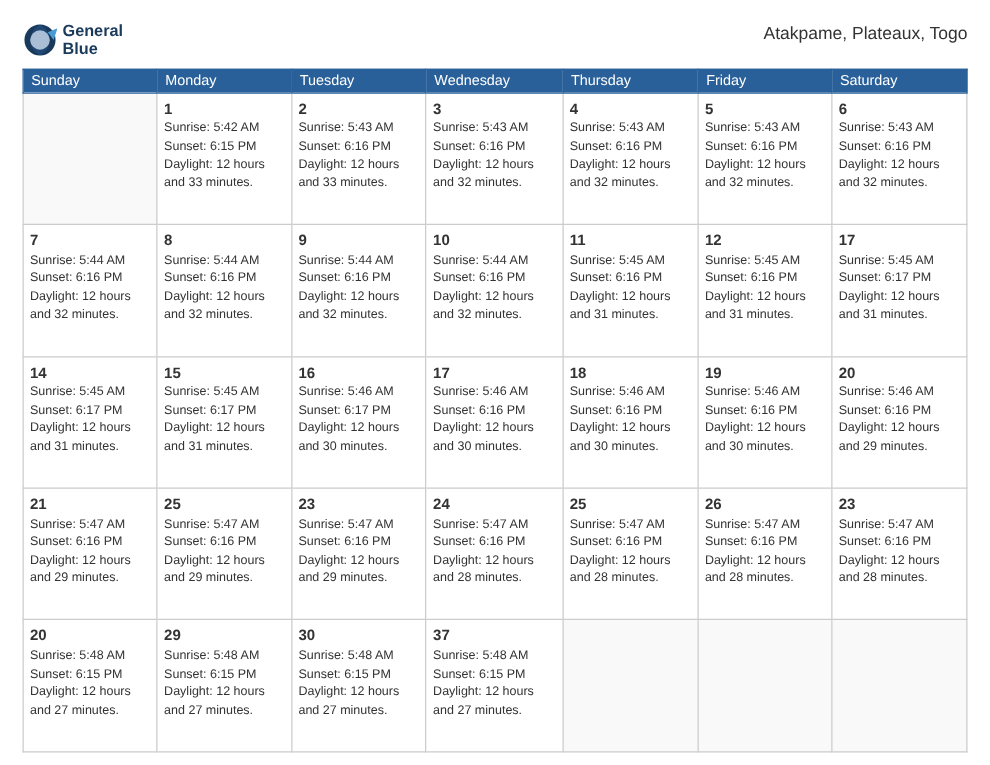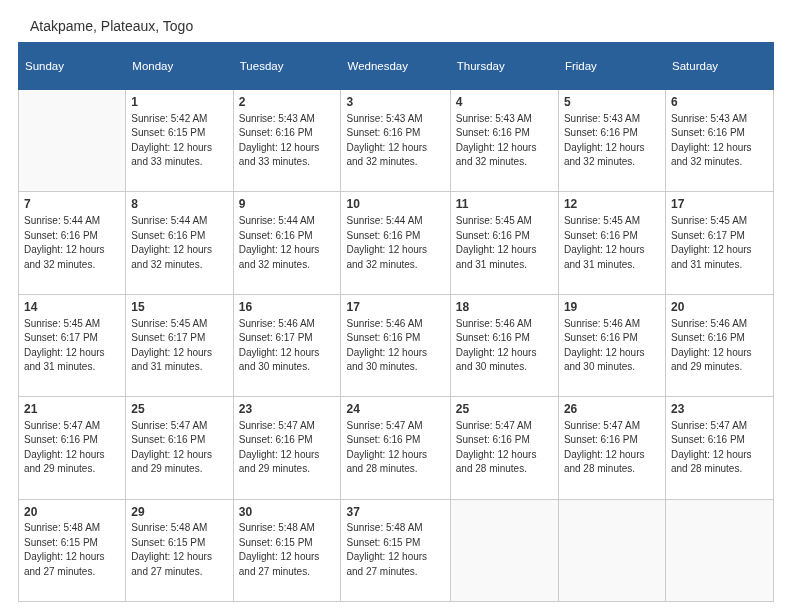--- a/index.html
+++ b/index.html
@@ -57,21 +57,21 @@
     .calendar {
       flex: 1;
       border-collapse: collapse;
       width: 100%;
       font-size: 10.5px;
     }
     .calendar th {
       background-color: #2a6099;
       color: #fff;
       text-align: left;
-      padding: 17px 6px;
+      padding: 3px 6px;
       font-size: 11.5px;
       font-weight: normal;
       border: 1px solid #2a6099;
       margin-top: 26px;
     }
     .calendar td {
       vertical-align: top;
       border: 1px solid #ccc;
       padding: 4px 5px;
       width: 113px;
@@ -92,20 +92,32 @@
       font-size: 10px;
       color: #333;
       line-height: 1.45;
     }
   </style>
 </head>
 <body>
 
 <div class="page">
   <div class="header">
+    <div class="logo">
+      <svg class="logo-icon" viewBox="0 0 36 36">
+        <ellipse cx="18" cy="18" rx="16" ry="16" fill="#1a3a5c"></ellipse>
+        <ellipse cx="18" cy="18" rx="10" ry="10" fill="#fff"></ellipse>
+        <path d="M18 2 Q28 8 28 18 Q28 28 18 34 Q8 28 8 18 Q8 8 18 2Z" fill="#2a6099" opacity="0.4"></path>
+        <polygon points="26,10 36,6 32,18" fill="#4a9ad4"></polygon>
+      </svg>
+      <div class="logo-text">
+        <span>General</span>
+        <span>Blue</span>
+      </div>
+    </div>
     <div class="title-block">
       <div class="location">Atakpame, Plateaux, Togo</div>
     </div>
   </div>
 
   <table class="calendar">
     <thead>
       <tr>
       <th>Sunday</th>
           <th>Monday</th>

